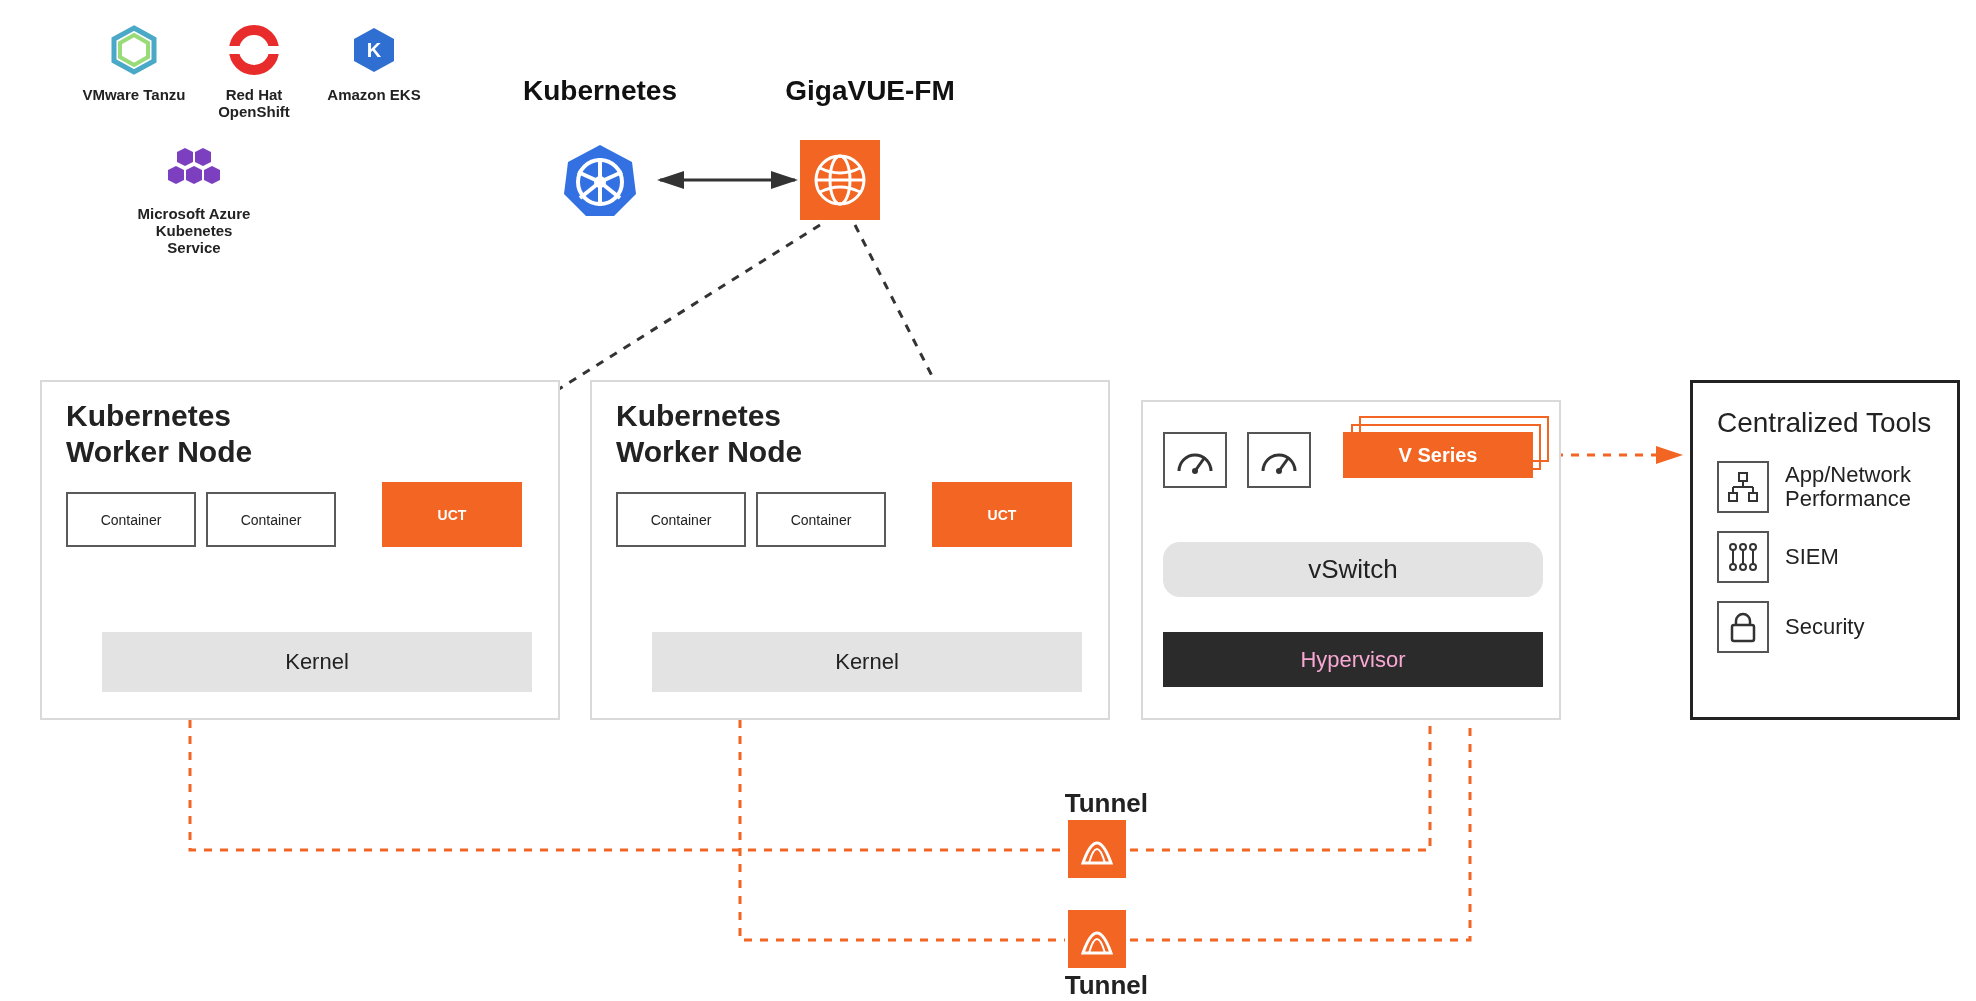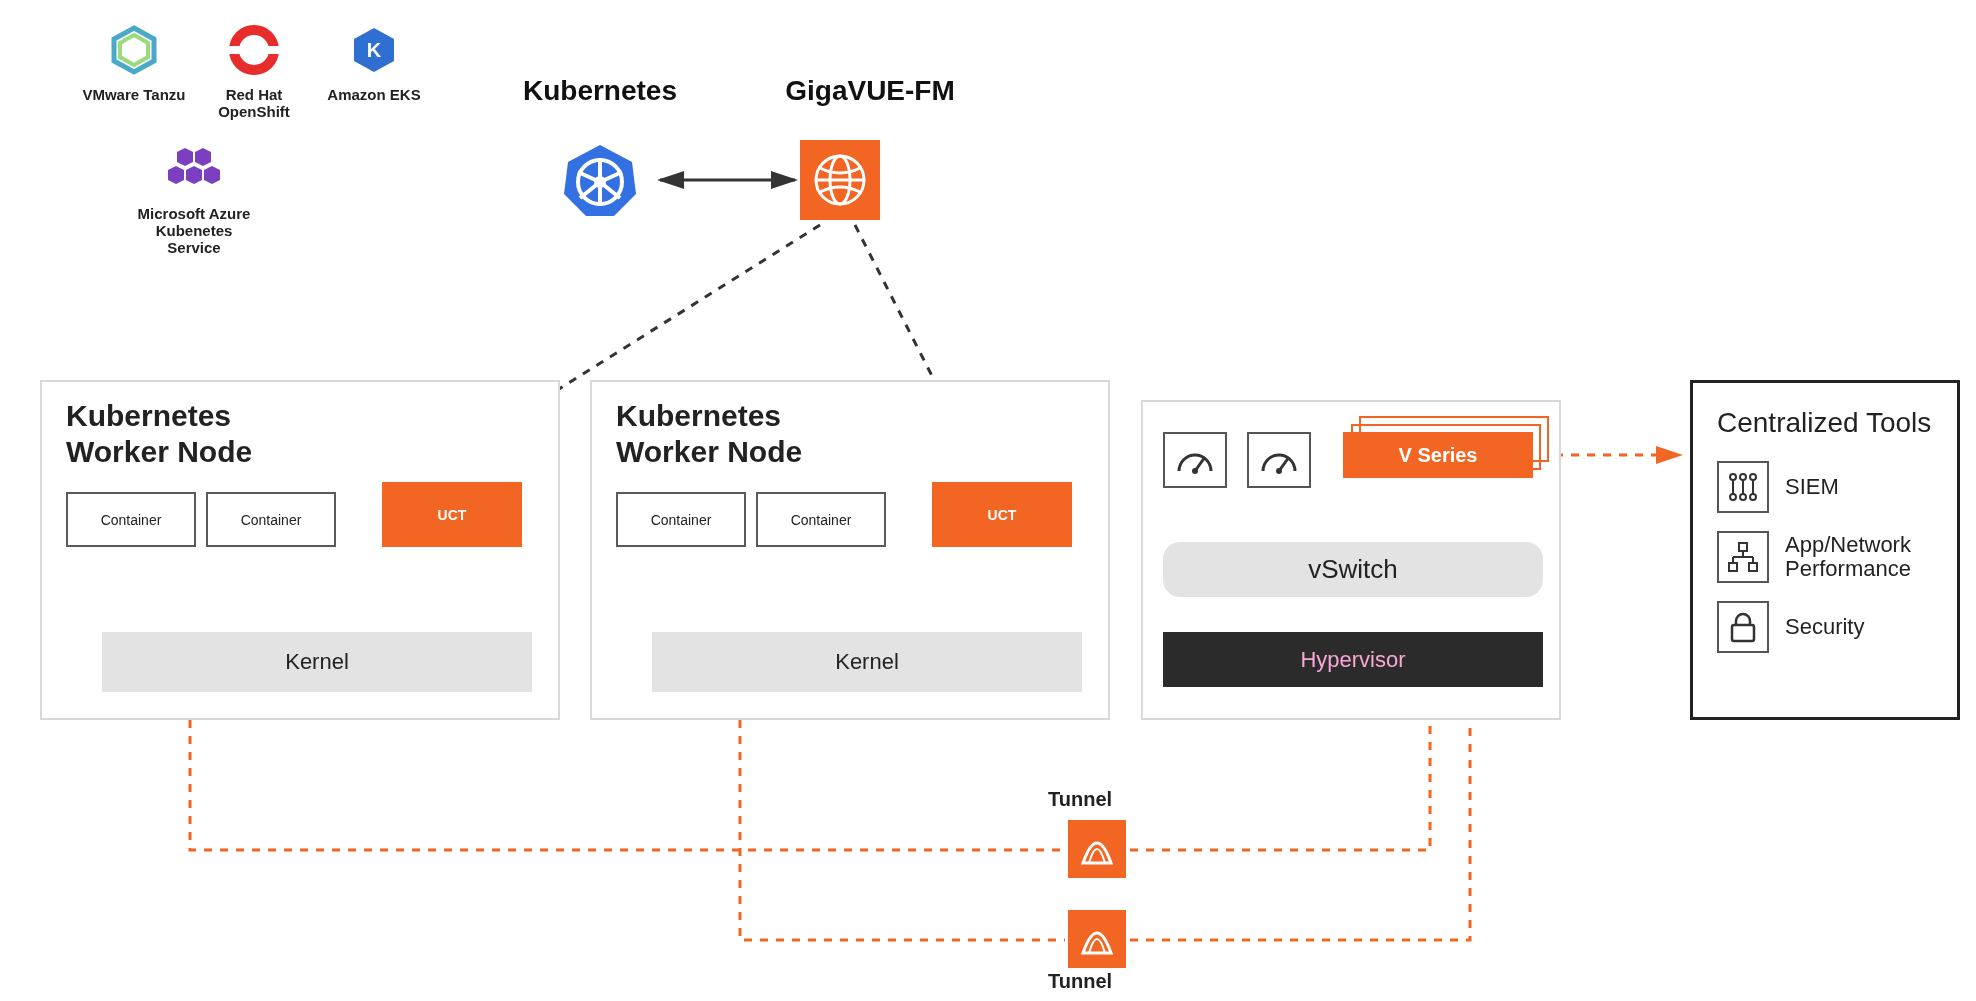--- a/index.html
+++ b/index.html
@@ -185,23 +185,23 @@
   }
   .ct-label {
     font-size: 22px;
     font-weight: 500;
     line-height: 1.1;
   }
 
   
   .tunnel-label {
     position: absolute;
-    font-size: 20px;
+    font-size: 26px;
     font-weight: 700;
-    text-align: left;
+    text-align: right;
     width: 100px;
   }
   .tunnel-box {
     position: absolute;
     width: 58px;
     height: 58px;
     background: #f26522;
     display: flex;
     align-items: center;
     justify-content: center;
@@ -388,52 +388,52 @@
     <div class="vswitch-bar" style="left:20px; top:140px; width:380px; height:55px;">vSwitch</div>
     <div class="hypervisor-bar" style="left:20px; top:230px; width:380px; height:55px;">Hypervisor</div>
   </div>
 
   <div class="ct-panel" style="left:1690px; top:380px; width:270px; height:340px;">
     <div class="ct-title">Centralized Tools</div>
 
     <div class="ct-item">
       <div class="ct-icon">
         <svg width="32" height="32" viewBox="0 0 32 32" stroke="#333" stroke-width="2" fill="none">
+          <rect x="12" y="2" width="8" height="8"></rect>
+          <rect x="2" y="22" width="8" height="8"></rect>
+          <rect x="22" y="22" width="8" height="8"></rect>
+          <line x1="16" y1="10" x2="16" y2="16"></line>
+          <line x1="6" y1="22" x2="6" y2="16"></line>
+          <line x1="26" y1="22" x2="26" y2="16"></line>
+          <line x1="6" y1="16" x2="26" y2="16"></line>
+        </svg>
+      </div>
+      <div class="ct-label" style="white-space:pre-line">App/Network
+Performance</div>
+    </div>
+
+    <div class="ct-item">
+      <div class="ct-icon">
+        <svg width="32" height="32" viewBox="0 0 32 32" stroke="#333" stroke-width="2" fill="none">
           <circle cx="6" cy="6" r="3"></circle>
             <circle cx="16" cy="6" r="3"></circle>
             <circle cx="26" cy="6" r="3"></circle>
           <circle cx="6" cy="26" r="3"></circle>
             <circle cx="16" cy="26" r="3"></circle>
             <circle cx="26" cy="26" r="3"></circle>
           <line x1="6" y1="9" x2="6" y2="23"></line>
             <line x1="16" y1="9" x2="16" y2="23"></line>
             <line x1="26" y1="9" x2="26" y2="23"></line>
         </svg>
       </div>
       <div class="ct-label" style="white-space:pre-line">SIEM</div>
     </div>
 
     <div class="ct-item">
       <div class="ct-icon">
-        <svg width="32" height="32" viewBox="0 0 32 32" stroke="#333" stroke-width="2" fill="none">
-          <rect x="12" y="2" width="8" height="8"></rect>
-          <rect x="2" y="22" width="8" height="8"></rect>
-          <rect x="22" y="22" width="8" height="8"></rect>
-          <line x1="16" y1="10" x2="16" y2="16"></line>
-          <line x1="6" y1="22" x2="6" y2="16"></line>
-          <line x1="26" y1="22" x2="26" y2="16"></line>
-          <line x1="6" y1="16" x2="26" y2="16"></line>
-        </svg>
-      </div>
-      <div class="ct-label" style="white-space:pre-line">App/Network
-Performance</div>
-    </div>
-
-    <div class="ct-item">
-      <div class="ct-icon">
         <svg width="30" height="32" viewBox="0 0 30 32" stroke="#333" stroke-width="2.5" fill="none">
           <rect x="4" y="14" width="22" height="16" rx="2"></rect>
           <path d="M8 14 V10 a7 7 0 0 1 14 0 V14"></path>
         </svg>
       </div>
       <div class="ct-label" style="white-space:pre-line">Security</div>
     </div>
   </div>
 
   <div class="tunnel-label" style="left:1048px; top:788px;">Tunnel</div>

